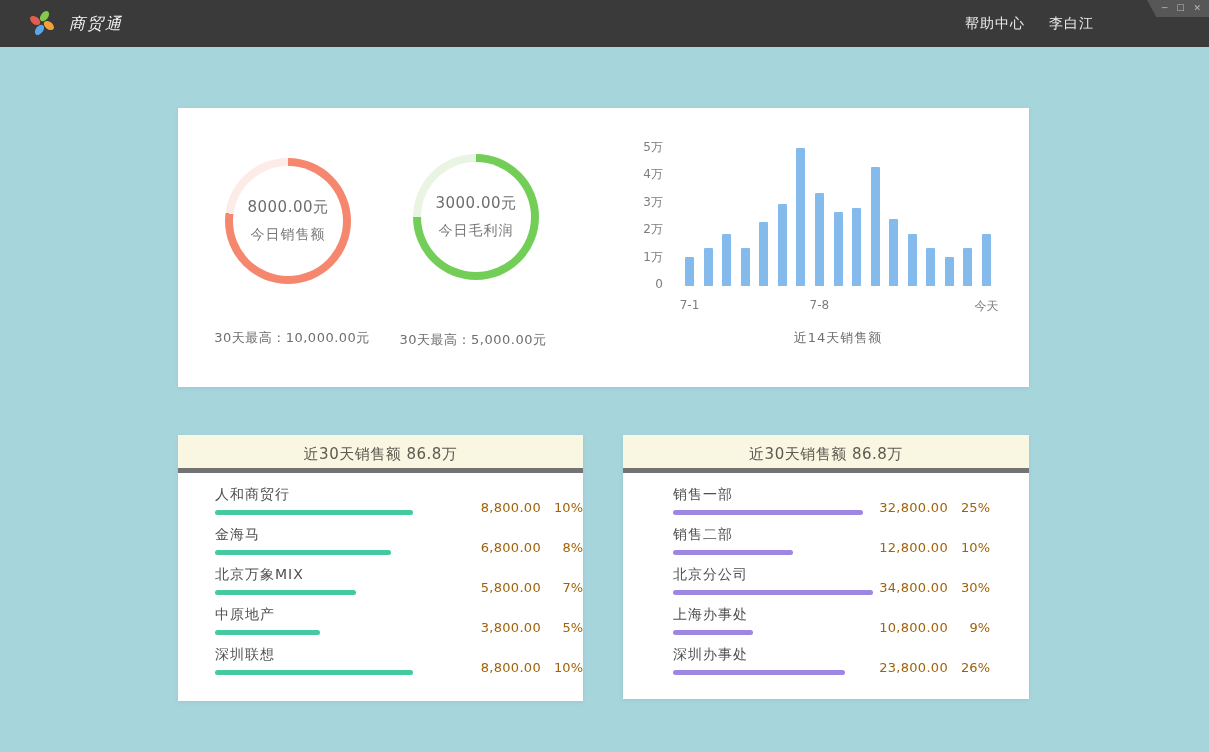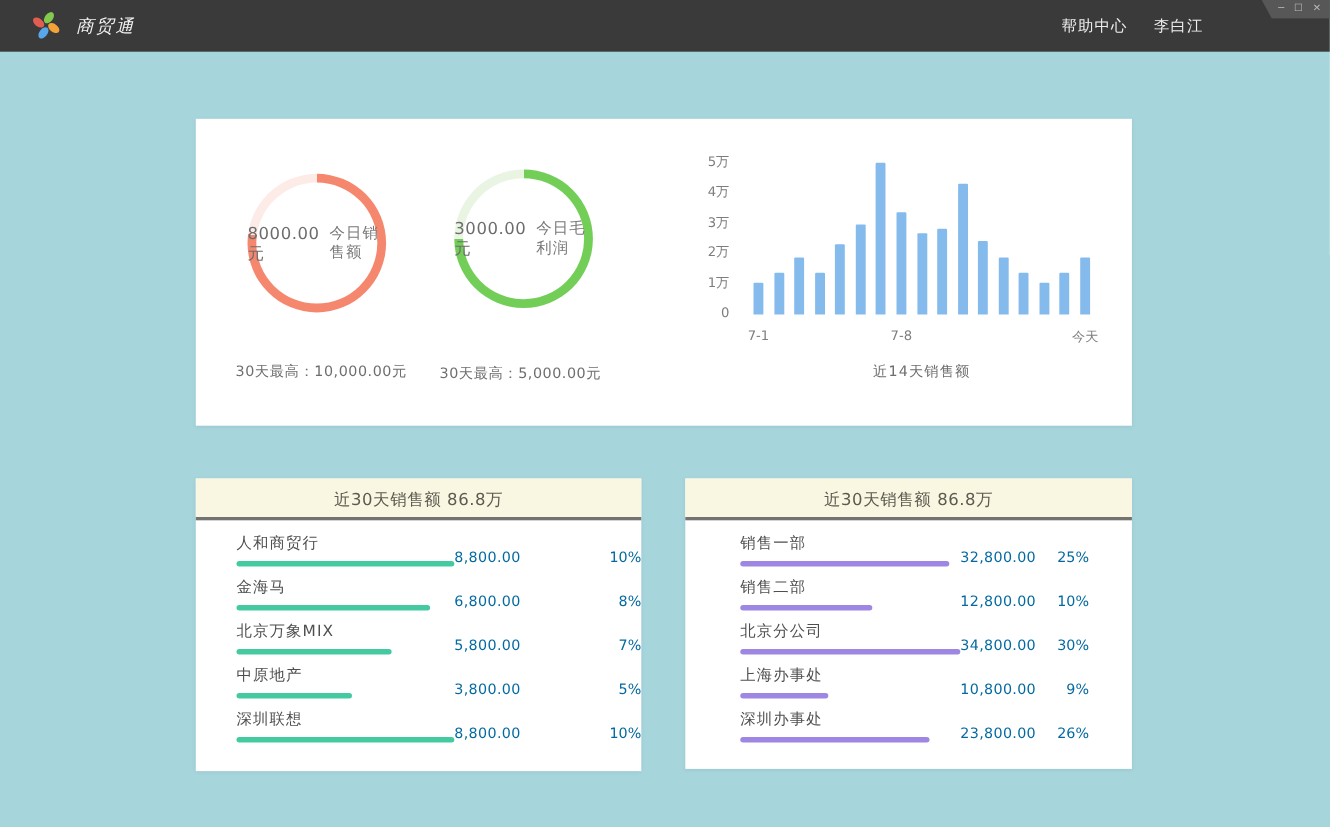--- a/index.html
+++ b/index.html
@@ -20,21 +20,21 @@
   
   .card { position:absolute; background:#fff; box-shadow:0 1px 4px rgba(60,90,95,.10); }
   .overview { left:178px; top:108px; width:851px; height:279px; }
   .panel-left { left:178px; top:435px; width:405px; height:266px; }
   .panel-right { left:623px; top:435px; width:406px; height:264px; }
 
   
   .donut { position:absolute; width:126px; height:126px; border-radius:50%;
            background:conic-gradient(var(--c) calc(var(--p)*1%), var(--t) 0); }
   .donut::before { content:""; position:absolute; inset:8px; background:#fff; border-radius:50%; }
-  .donut .inner { position:absolute; inset:0; display:flex; flex-direction:row; gap:9px;
+  .donut .inner { position:absolute; inset:0; display:flex; flex-direction:column; gap:9px;
                   align-items:center; justify-content:center; }
   .donut-value { font-size:15px; color:#6d6d6d; letter-spacing:.5px; }
   .donut-label { font-size:14px; color:#787878; letter-spacing:1px; }
   .donut-1 { left:47px; top:50px; }
   .donut-2 { left:235px; top:46px; }
   .footnote { position:absolute; width:220px; text-align:center; font-size:13px; color:#6e6e6e; letter-spacing:.5px; }
   .footnote-1 { left:4px; top:221px; }
   .footnote-2 { left:185px; top:223px; }
 
   
@@ -42,29 +42,29 @@
           display:flex; align-items:flex-end; justify-content:space-between; }
   .bar { width:9px; background:#85bbec; border-radius:1px 1px 0 0; }
   .y-axis { position:absolute; left:440px; top:38px; width:45px; height:140px; }
   .ytick { position:absolute; right:0; width:45px; text-align:right; font-size:12px; color:#7d7d7d; line-height:16px; }
   .xlabels { position:absolute; left:507px; top:190px; width:249px; height:16px; }
   .xtick { position:absolute; width:60px; text-align:center; font-size:12px; color:#7d7d7d; }
   .chart-caption { position:absolute; left:507px; top:221px; width:306px; text-align:center;
                    font-size:13px; color:#6e6e6e; letter-spacing:1px; }
 
   
-  .panel-header { height:38px; background:#f9f6e2; border-bottom:3px solid #737373;
+  .panel-header { height:38px; background:#f9f6e2; border-bottom:5px solid #737373;
                   text-align:center; line-height:38px; font-size:15px; color:#5c5b50; letter-spacing:.5px; }
   .panel-body { padding:13px 0 0 0; }
   .row { display:flex; align-items:flex-end; margin-bottom:11px; }
   .row-left { width:198px; }
   .panel-right .row-left { width:200px; }
   .row-name { font-size:14px; color:#4f4f4f; letter-spacing:1px; line-height:17px; margin-bottom:7px; }
   .row-bar { height:5px; border-radius:3px; }
-  .row-right { flex:1; display:flex; justify-content:space-between; align-items:baseline; font-size:13px; color:#0369a1; }
+  .row-right { flex:1; display:flex; justify-content:flex-end; align-items:baseline; font-size:13px; color:#a16207; }
   .row-amount { text-align:right; letter-spacing:.3px; }
   .row-pct { width:42px; text-align:right; }
   .panel-left .panel-body { padding-left:37px; }
   .panel-right .panel-body { padding-left:50px; padding-right:39px; }
 </style>
 </head>
 <body>
 
 <div class="app">
 

